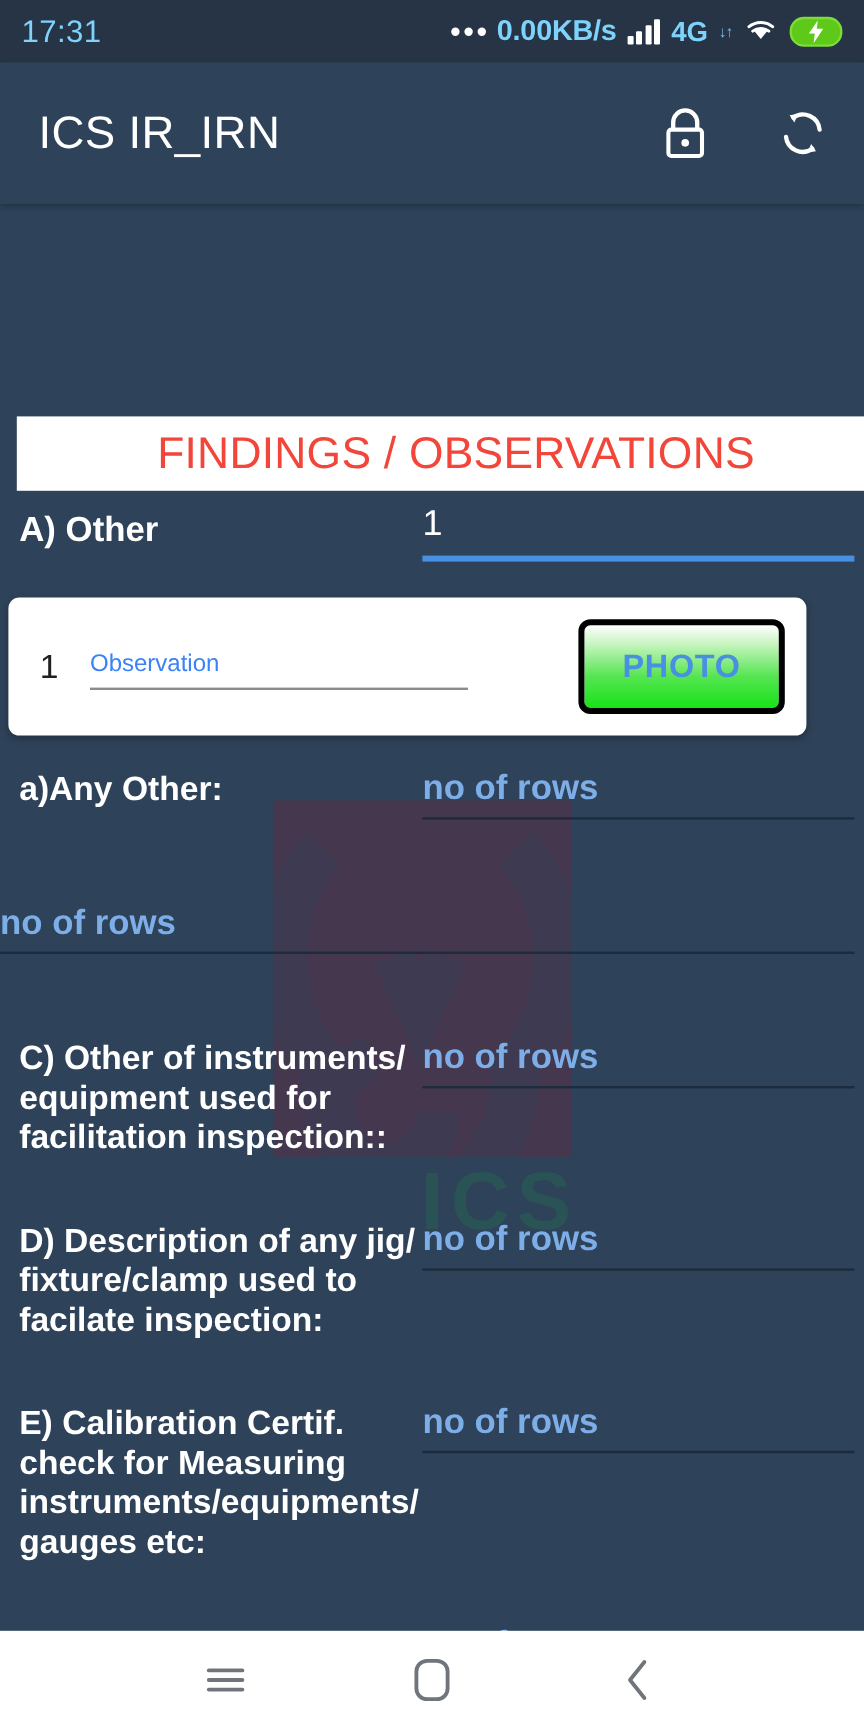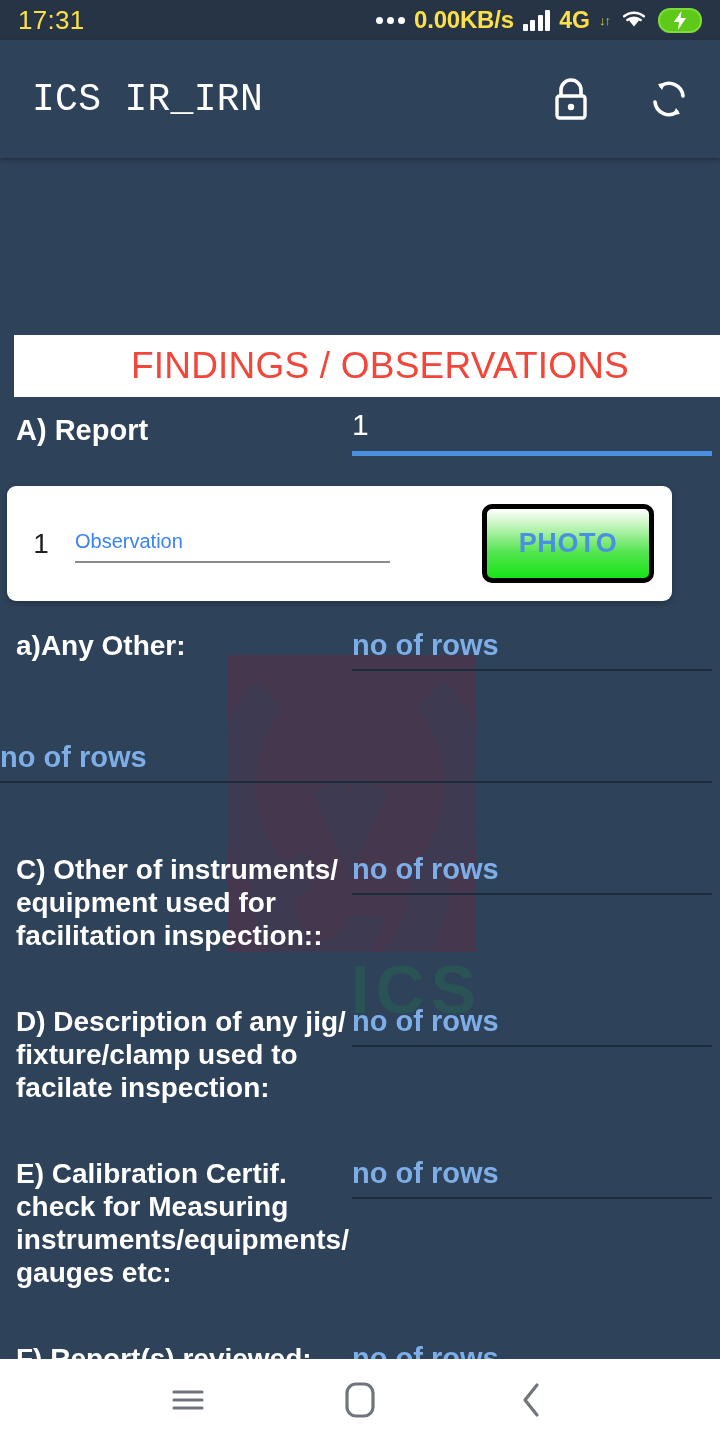--- a/index.html
+++ b/index.html
@@ -19,26 +19,26 @@
     position: relative;
     width: 720px;
     height: 1440px;
     background: #2e4259;
     overflow: hidden;
   }
 
   
   #status-bar {
     position: relative;
-    height: 40px;
+    height: 52px;
     background: #263445;
     display: flex;
     align-items: center;
     padding: 0 18px;
-    color: #fde047;
+    color: #7dd3fc;
   }
   #status-clock {
     font-size: 26px;
     font-weight: 500;
     letter-spacing: 0.3px;
   }
   #status-right {
     margin-left: auto;
     display: flex;
     align-items: center;
@@ -106,21 +106,20 @@
     align-items: center;
     padding: 0 28px 0 32px;
     box-shadow: 0 2px 5px rgba(0,0,0,0.28);
     z-index: 5;
   }
   #app-title {
     color: #ffffff;
     font-size: 38px;
     font-weight: 500;
     letter-spacing: 0.3px;
-    font-family: Liberation Mono, monospace;
   }
   #app-bar-actions {
     margin-left: auto;
     display: flex;
     align-items: center;
     gap: 52px;
   }
   .bar-icon {
     width: 46px; height: 46px;
     display: flex; align-items: center; justify-content: center;
@@ -405,21 +404,21 @@
         <path d="M100 205 a45 45 0 1 0 55 45" stroke="#2e4259" stroke-width="36" fill="none"></path>
       </svg>
       <div id="wm-text">ICS</div>
     </div>
 
     <div id="banner">
       <div id="banner-title">FINDINGS / OBSERVATIONS</div>
     </div>
 
     <div id="visual-row">
-      <div id="visual-label">A) Report</div>
+      <div id="visual-label">A) Other</div>
       <div id="visual-field">
         <div id="visual-value">1</div>
         <div id="visual-underline"></div>
       </div>
     </div>
 
     <div id="observation-card">
       <div id="obs-index">1</div>
       <div id="obs-input-wrap">
         <div id="obs-placeholder">Observation</div>

